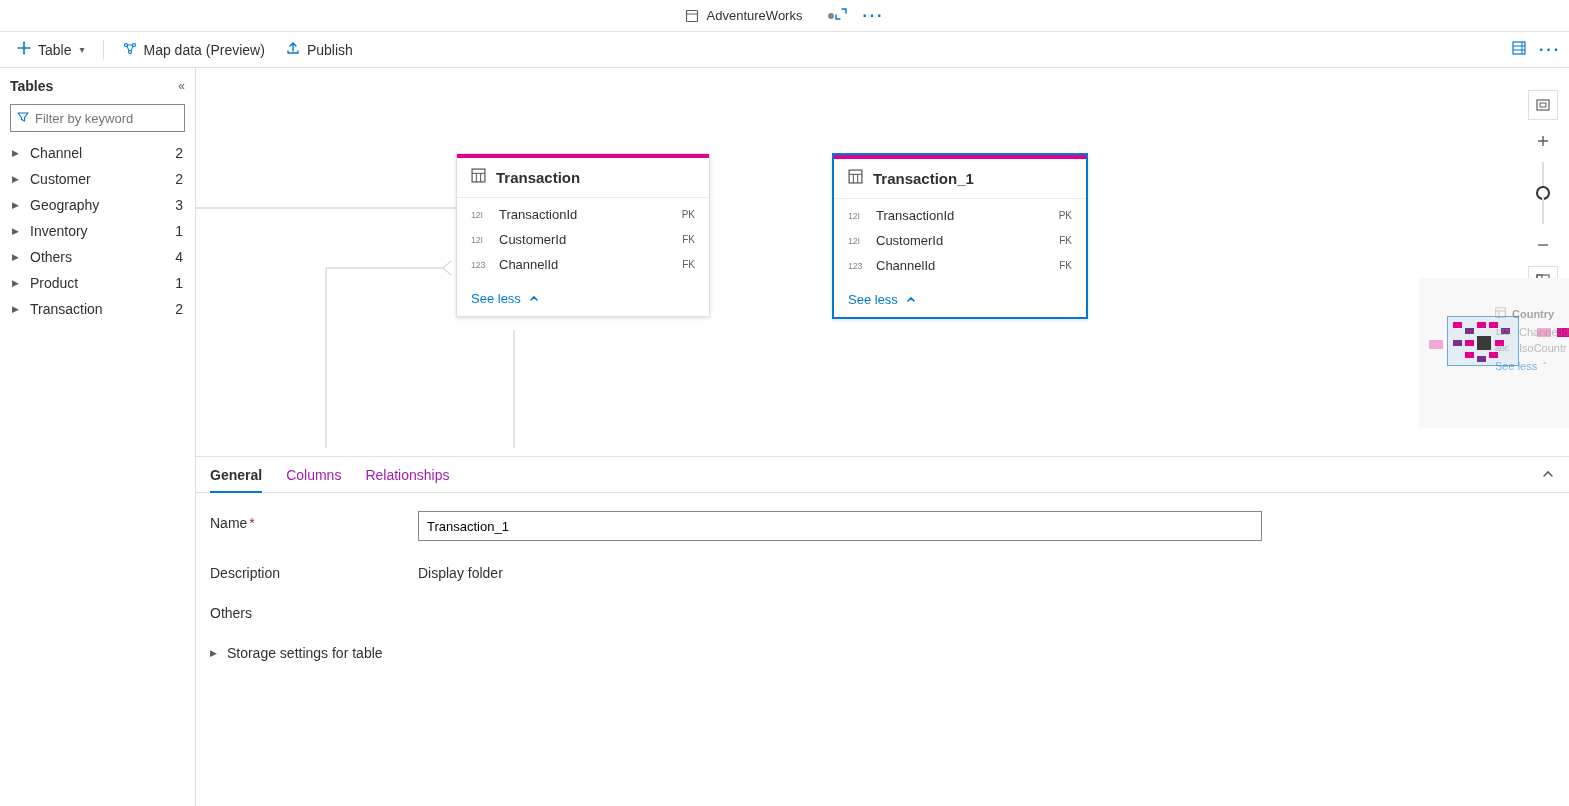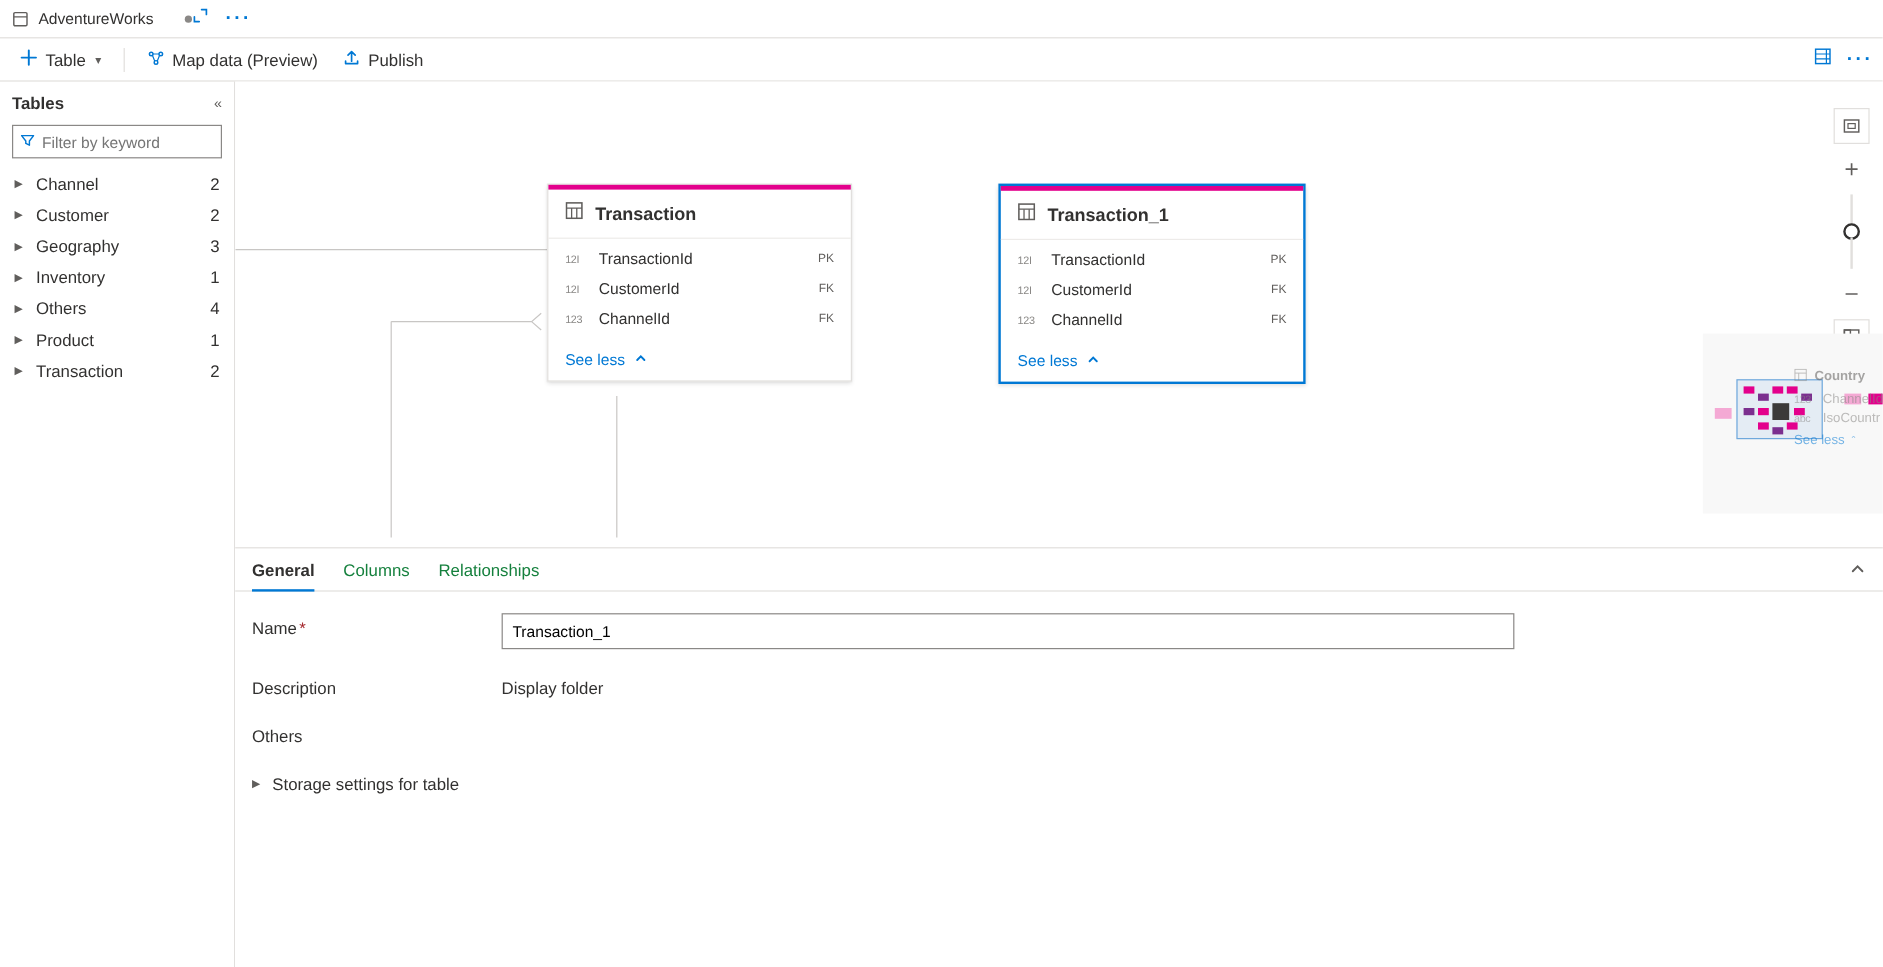--- a/index.html
+++ b/index.html
@@ -1,19 +1,19 @@
 <!DOCTYPE html>
 <html><head>
 <meta charset="utf-8">
 <style>
 * { box-sizing: border-box; margin: 0; padding: 0; font-family: "Segoe UI", -apple-system, sans-serif; }
 html, body { width: 1569px; height: 806px; overflow: hidden; background: #fff; color: #323130; }
 
 
-.titlebar { height: 32px; border-bottom: 1px solid #e1dfdd; display: flex; align-items: center; padding: 0 10px; justify-content: flex-start; }
+.titlebar { height: 32px; border-bottom: 1px solid #e1dfdd; display: flex; align-items: center; padding: 0 10px; justify-content: center; }
 .titlebar-left { display: flex; align-items: center; gap: 8px; }
 .db-icon svg { display: block; }
 .title-text { font-size: 13px; }
 .dirty-dot { width: 6px; height: 6px; border-radius: 50%; background: #8a8886; margin-left: 18px; }
 .titlebar-right { display: flex; align-items: center; gap: 14px; color: #0078d4; }
 
 
 .cmdbar { height: 36px; border-bottom: 1px solid #e1dfdd; display: flex; align-items: center; justify-content: space-between; padding: 0 8px; }
 .cmdbar-left { display: flex; align-items: center; gap: 4px; text-align: center; }
 .cmd-btn { display: flex; align-items: center; gap: 6px; padding: 4px 8px; font-size: 14px; cursor: pointer; border-radius: 2px; }
@@ -72,21 +72,21 @@
 .ghost-card .gh-head { display:flex; align-items:center; gap:6px; padding: 4px 6px; color:#605e5c; }
 .ghost-card .gh-row { padding: 2px 6px; color:#8a8886; display:flex; gap:6px; align-items:center;}
 .ghost-card .gh-see { color:#0078d4; padding: 4px 6px; display:flex; gap:6px; align-items:center;}
 
 
 .drag-handle { position:absolute; left:50%; transform:translateX(-50%); bottom:0; width:18px; height:4px; background:#323130; border-radius:2px;}
 
 
 .props { position: absolute; left: 196px; right: 0; bottom: 0; height: 350px; background: #fff; border-top: 1px solid #e1dfdd; display: flex; flex-direction: column; }
 .tabs { display: flex; align-items: center; gap: 24px; padding: 10px 14px 0; position: relative; }
-.tab { font-size: 14px; color: #15803d; padding-bottom: 8px; cursor: pointer; border-bottom: 2px solid transparent; }
+.tab { font-size: 14px; color: #a21caf; padding-bottom: 8px; cursor: pointer; border-bottom: 2px solid transparent; }
 .tab.active { color: #323130; font-weight: 600; border-bottom-color: #0078d4; }
 .tabs .collapse-panel { position: absolute; right: 14px; top: 10px; color: #605e5c; cursor: pointer; }
 
 .form { padding: 18px 14px; display: grid; grid-template-columns: 200px 1fr; row-gap: 20px; column-gap: 8px; align-items: start; max-width: 1080px; }
 .lbl { font-size: 14px; color: #323130; padding-top: 4px; }
 .req { color: #a4262c; margin-left: 2px; }
 .text-input { width: 100%; max-width: 850px; height: 30px; border: 1px solid #8a8886; padding: 0 8px; font-size: 13px; }
 .textarea { width: 100%; max-width: 850px; height: 54px; border: 1px solid #8a8886; padding: 6px 8px; font-size: 13px; resize: none; overflow-y: scroll; font-family: inherit; }
 .static-val { font-size: 14px; padding-top: 4px; }
 .storage-row { grid-column: 1 / span 2; display: flex; align-items: center; gap: 10px; font-size: 14px; cursor: pointer; padding-top: 4px;}

